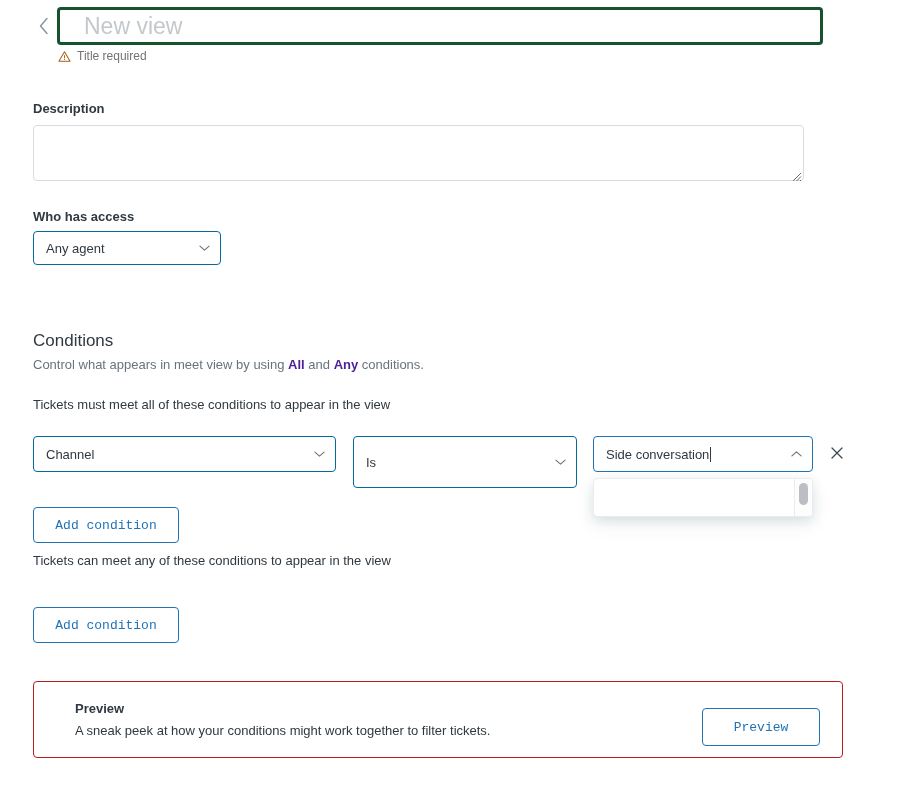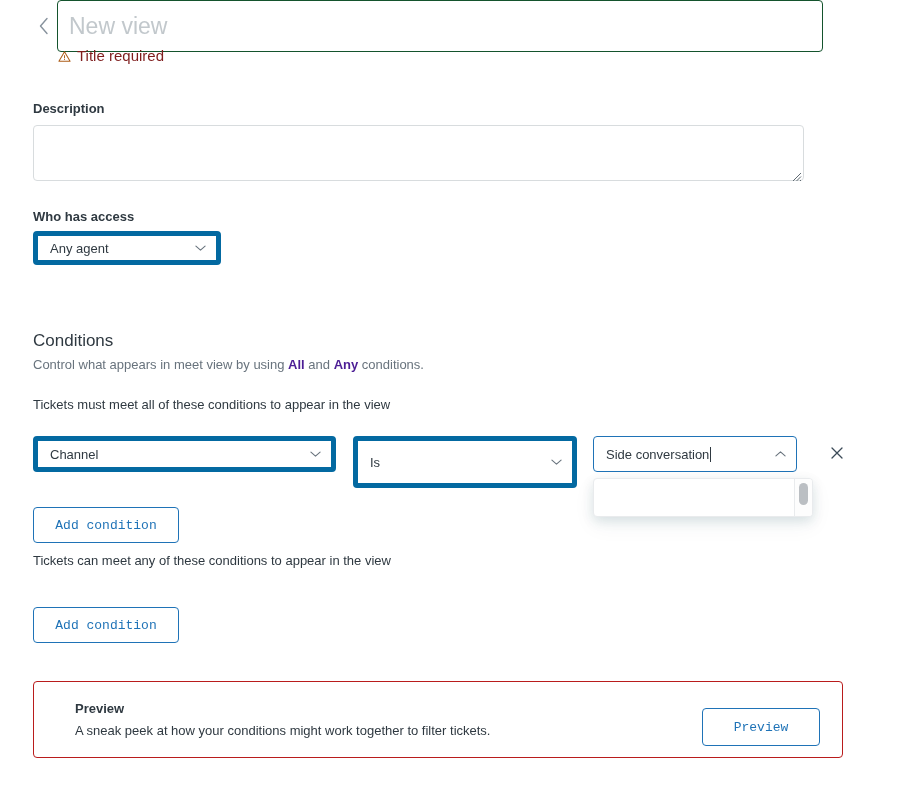--- a/index.html
+++ b/index.html
@@ -36,42 +36,42 @@
     justify-content: center;
     flex: 0 0 auto;
     cursor: pointer;
     background: none;
     border: none;
     padding: 0;
   }
   .back-btn svg { display: block; }
   .title-input {
     flex: 1 1 auto;
-    height: 52px;
+    height: 38px;
     margin-left: 2px;
-    border: 1px solid #14532d;
-    border-radius: 4px;
-    background: #ffffff;
-    padding: 0 11px;
+    border: 3px solid #14532d;
+    border-radius: 4px;
+    background: #ffffff;
+    padding: 0 24px;
     font-family: "Liberation Sans", sans-serif;
     font-size: 23px;
     color: #2f3941;
     outline: none;
   }
   .title-input::placeholder { color: #c2c8cc; opacity: 1; }
 
   .title-error {
     position: absolute;
     left: 58px;
     top: 48px;
     display: flex;
     align-items: center;
     gap: 6px;
-    font-size: 15px;
-    color: #7f1d1d;
+    font-size: 12px;
+    color: #737373;
     line-height: 16px;
   }
   .title-error svg { display: block; }
 
   
   .field-label {
     position: absolute;
     font-size: 13px;
     font-weight: bold;
     color: #2f3941;
@@ -101,21 +101,21 @@
     left: 791px;
     top: 168px;
     width: 11px;
     height: 11px;
     pointer-events: none;
   }
 
   
   .sel {
     position: absolute;
-    border: 5px solid #0369a1;
+    border: 1px solid #0369a1;
     border-radius: 4px;
     background: #ffffff;
     display: flex;
     align-items: center;
     padding: 0 10px 0 12px;
     font-size: 13px;
     color: #2f3941;
     cursor: pointer;
     height: 34px;
   }
@@ -162,21 +162,21 @@
   .cond-row {
     position: absolute;
     left: 33px;
     top: 436px;
     width: 810px;
     height: 36px;
   }
   .cond-field   { left: 0px;   top: 0px; width: 303px; height: 36px; }
   .cond-operator{ left: 320px; top: 0px; width: 224px; height: 52px; }
   .cond-value {
-    left: 560px; top: 0px; width: 204px; height: 36px;
+    left: 560px; top: 0px; width: 220px; height: 36px;
     border: 1px solid #1f73b7;
   }
   .cond-value .caret {
     display: inline-block;
     width: 1px;
     height: 15px;
     background: #2f3941;
     vertical-align: -3px;
     margin-left: 1px;
   }

